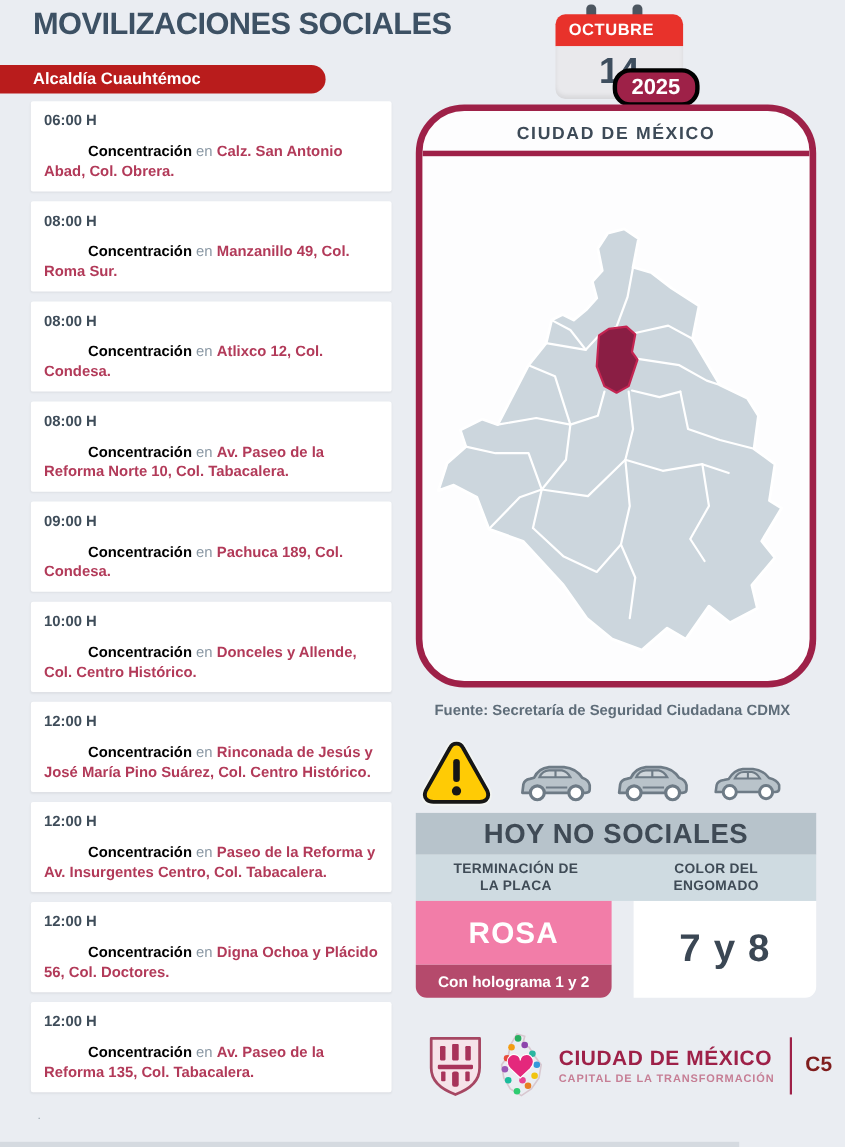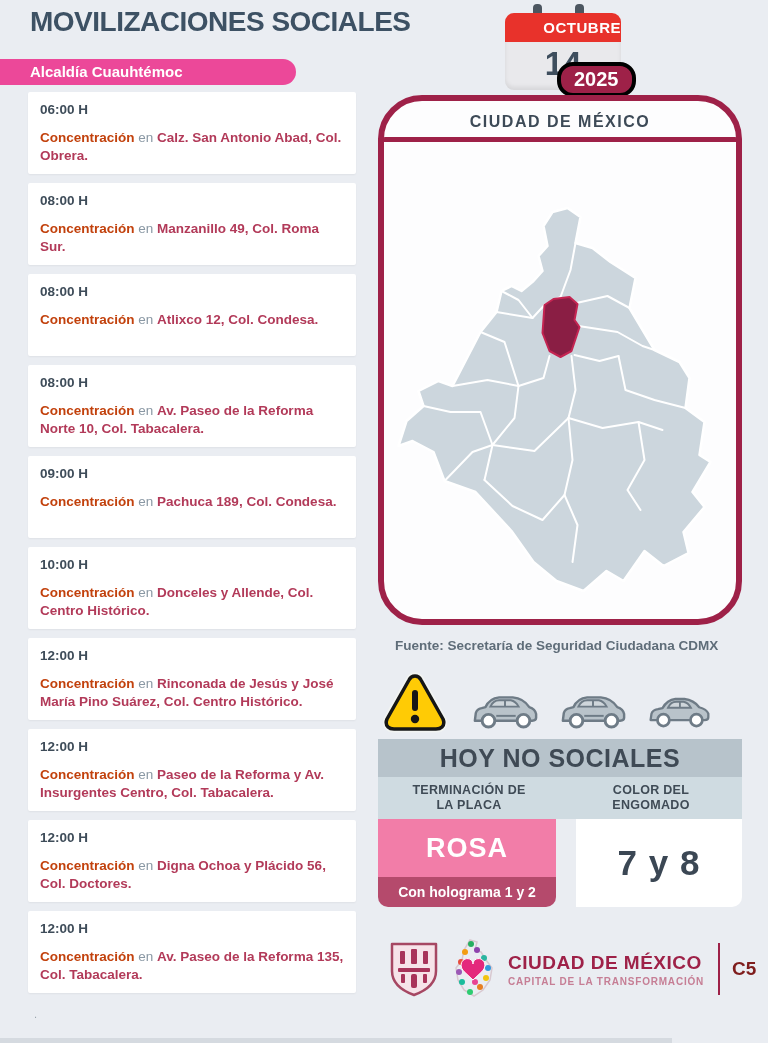--- a/index.html
+++ b/index.html
@@ -11,34 +11,35 @@
     overflow:hidden;
   }
 
   
   .page-title{
     position:absolute; left:30px; top:6px;
     font-size:28px; font-weight:800; color:#3d5164; letter-spacing:-0.5px;
   }
   .alcaldia-banner{
     position:absolute; left:0; top:59px; width:296px; height:26px;
-    background:#ec4899; border-radius:0 14px 14px 0;
+    background:#b91c1c; border-radius:0 14px 14px 0;
     color:#fff; font-size:15px; font-weight:700; line-height:26px;
     padding-left:30px;
   }
 
   
   .calendar{ position:absolute; left:505px; top:4px; width:116px; height:92px; }
   .cal-ring{ position:absolute; top:0; width:9px; height:18px; background:#4c5660; border-radius:4px; }
   .cal-ring.r1{ left:28px; } .cal-ring.r2{ left:70px; }
   .cal-header{
     position:absolute; top:9px; left:0; right:0; height:29px;
     background:#e8322b; border-radius:9px 9px 0 0;
-    color:#fff; font-size:15px; font-weight:800; text-align:right; line-height:29px;
+    color:#fff; font-size:15px; font-weight:800; text-align:left; line-height:29px;
     letter-spacing:0.5px;
+    padding-left:12px;
   }
   .cal-body{
     position:absolute; top:38px; left:0; right:0; height:48px;
     background:#e9e9ec; border-radius:0 0 9px 9px;
     color:#3e4e5e; font-size:33px; font-weight:800; text-align:center; line-height:44px;
     box-shadow:inset 0 -3px 4px rgba(0,0,0,0.08);
   }
   .cal-year{
     position:absolute; left:52px; top:58px;
     background:#9e2148; color:#fff; font-size:20px; font-weight:800;
@@ -47,21 +48,21 @@
 
   
   .events{ position:absolute; left:28px; top:92px; width:328px;
     display:flex; flex-direction:column; gap:9px; }
   .event-card{
     background:#fff; height:82px; padding:10px 12px;
     border-radius:2px; box-shadow:0 1px 2px rgba(0,0,0,0.05);
   }
   .event-time{ font-size:13.5px; font-weight:700; color:#3e4c59; }
   .event-desc{ margin-top:12px; font-size:13.5px; line-height:1.35; }
-  .event-desc .etype{ color:#c2410c; font-weight:700; }
+  .event-desc .etype{ color:#000000; font-weight:700;margin-left:40px; }
   .event-desc .econn{ color:#8a98a4; font-weight:400; }
   .event-desc .eloc{ color:#b23a59; font-weight:700; }
 
   
   .map-panel{
     position:absolute; left:378px; top:95px; width:364px; height:530px;
     background:#fdfdfe; border:6px solid #9e2148; border-radius:44px;
     overflow:hidden;
   }
   .map-title{

